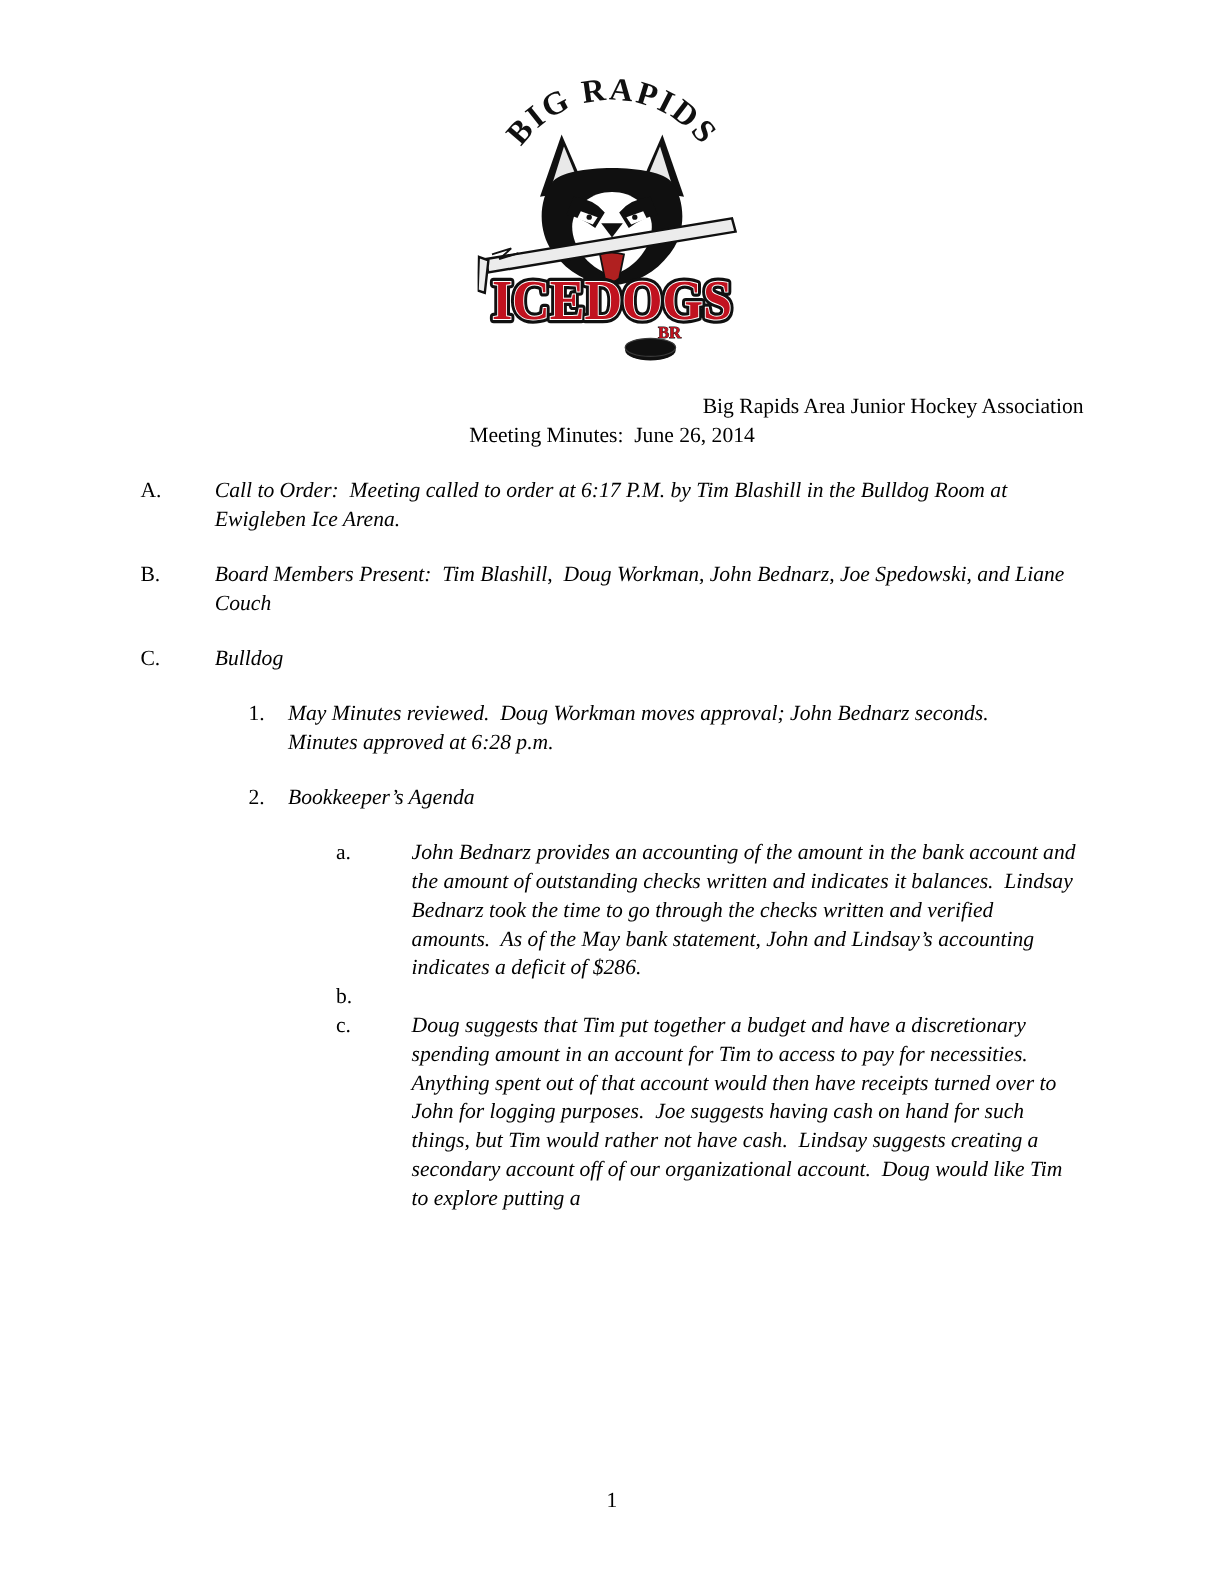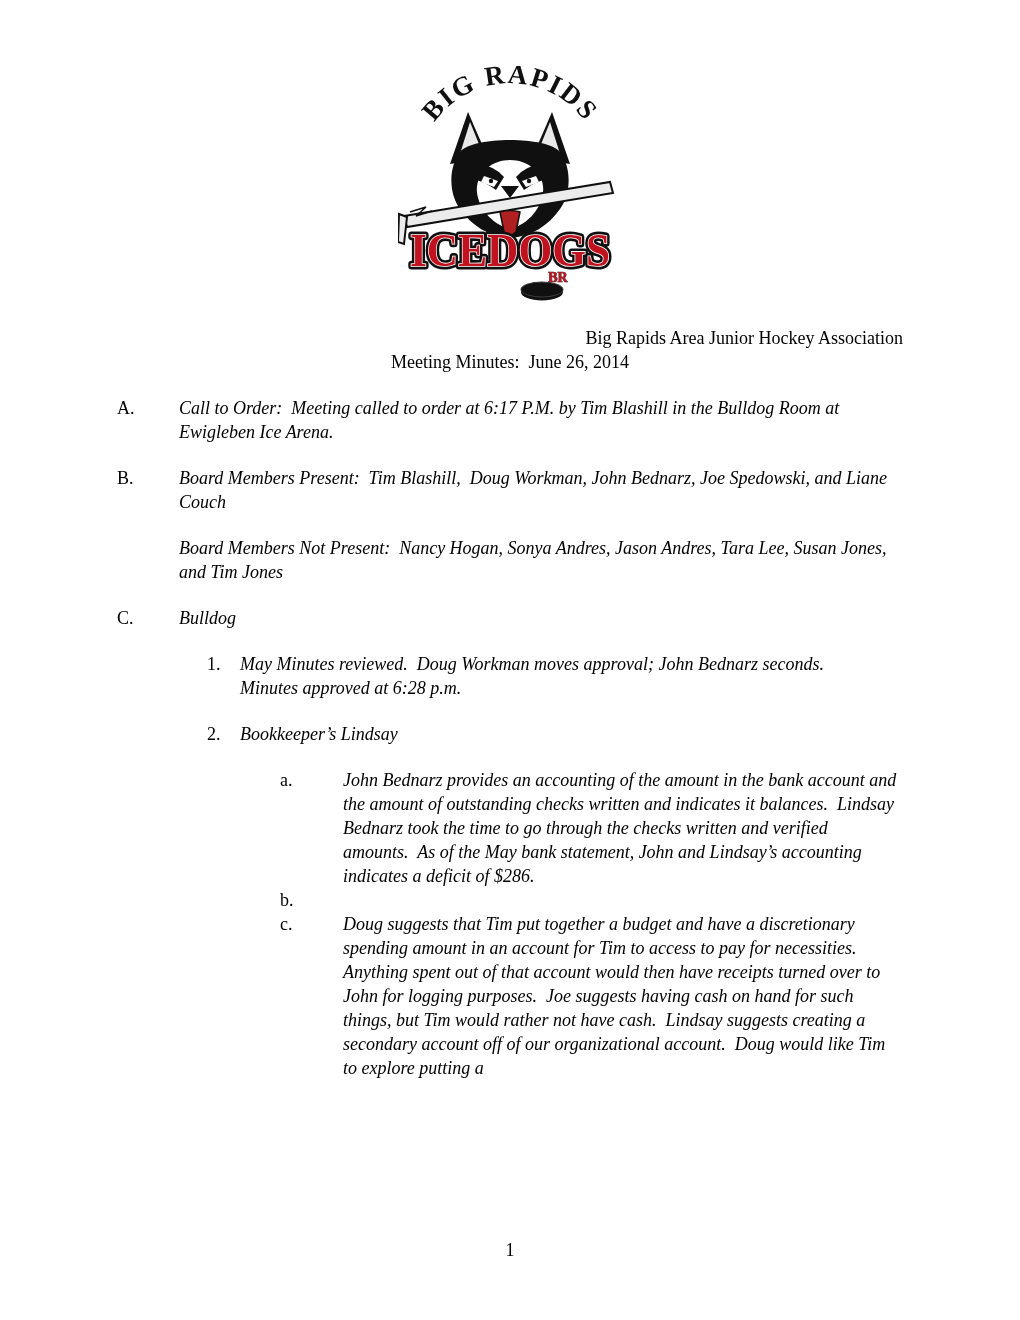--- a/index.html
+++ b/index.html
@@ -162,38 +162,35 @@
     <div class="row lvl0">
       <span class="lbl">A.</span>
       <span class="txt">Call to Order:&nbsp; Meeting called to order at 6:17 P.M. by Tim Blashill in the Bulldog Room at Ewigleben Ice Arena.</span>
     </div>
 
     <div class="row lvl0">
       <span class="lbl">B.</span>
       <span class="txt">Board Members Present:&nbsp; Tim Blashill,&nbsp; Doug Workman, John Bednarz, Joe Spedowski, and Liane Couch</span>
     </div>
 
-    <div class="row cont0">
-      <span class="txt">Board Members Not Present:&nbsp; Nancy Hogan, Sonya Andres, Jason Andres, Tara Lee, Susan Jones, and Tim Jones</span>
-    </div>
 
 
     <div class="row lvl0">
       <span class="lbl">C.</span>
       <span class="txt">Bulldog</span>
     </div>
 
     <div class="row lvl1">
       <span class="lbl">1.</span>
       <span class="txt">May Minutes reviewed.&nbsp; Doug Workman moves approval; John Bednarz seconds.&nbsp; Minutes approved at 6:28 p.m.</span>
     </div>
 
     <div class="row lvl1">
       <span class="lbl">2.</span>
-      <span class="txt">Bookkeeper’s Lindsay</span>
+      <span class="txt">Bookkeeper’s Agenda</span>
     </div>
 
     <div class="row lvl2">
       <span class="lbl">a.</span>
       <span class="txt">John Bednarz provides an accounting of the amount in the bank account and the amount of outstanding checks written and indicates it balances.&nbsp; Lindsay Bednarz took the time to go through the checks written and verified amounts.&nbsp; As of the May bank statement, John and Lindsay’s accounting indicates a deficit of $286.</span>
     </div>
 
     <div class="row lvl2 tight">
       <span class="lbl">b.</span>
     </div>

